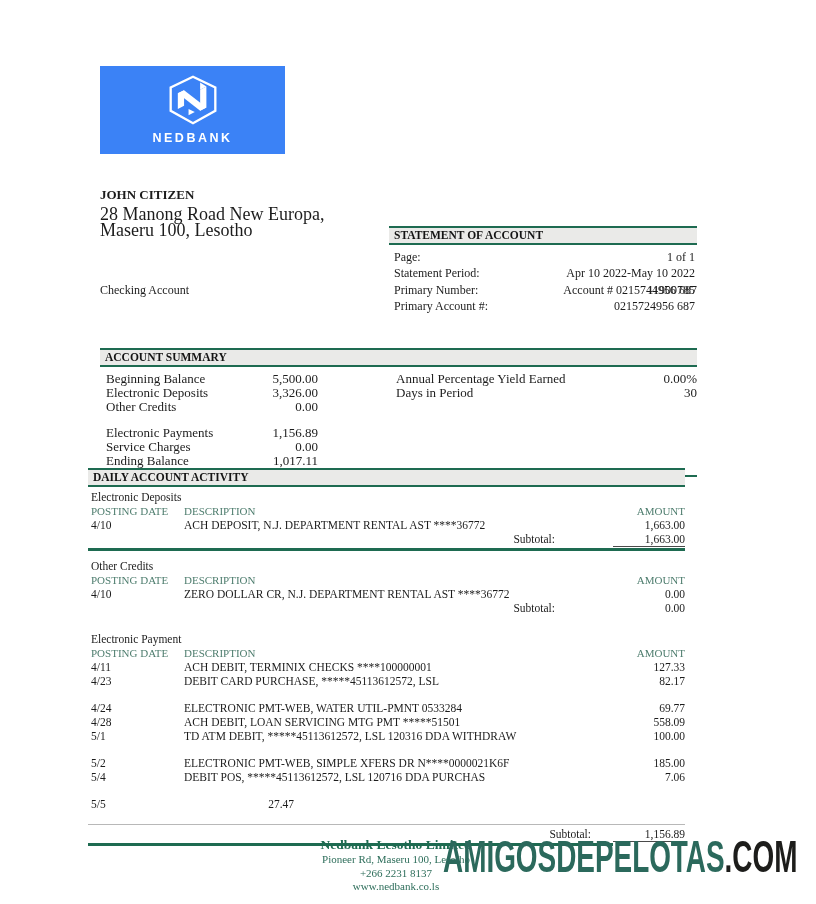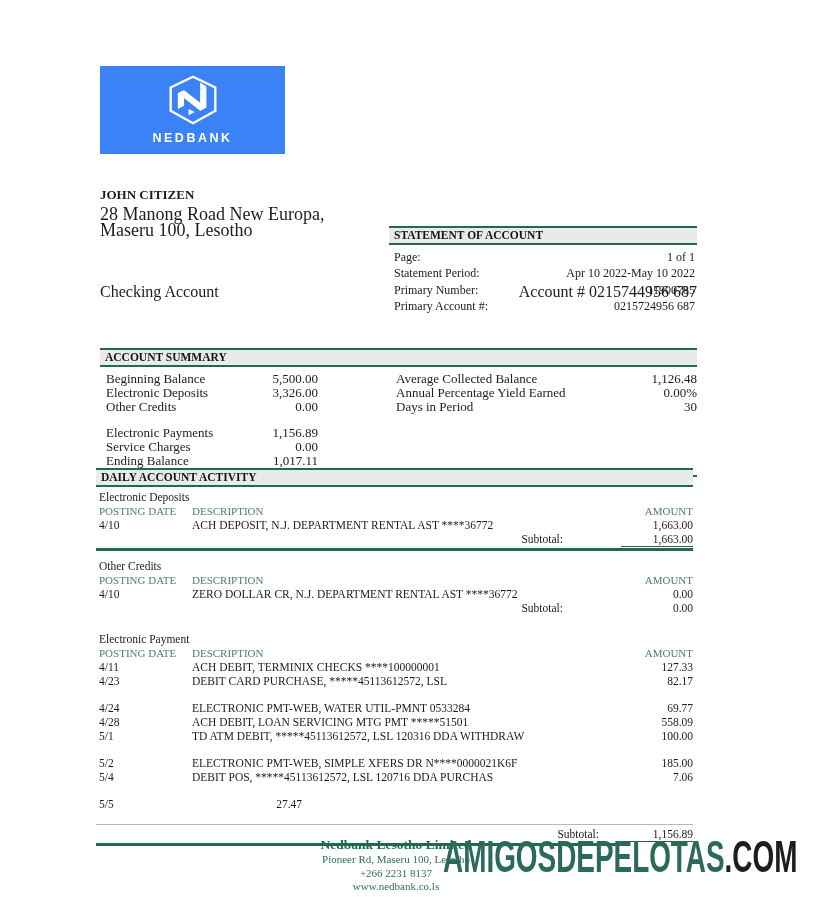--- a/index.html
+++ b/index.html
@@ -33,36 +33,36 @@
     font-weight:bold; font-size:11.5px; padding:1px 5px; line-height:13px; color:#141414;margin-top:40px;
   }
   .stmt-rows { padding:4px 2px 0 2px; }
   .stmt-row { display:flex; justify-content:space-between; font-size:12px; line-height:16.3px; }
   .stmt-row .lbl { padding-left:3px; }
   .stmt-row .val { text-align:right; }
 
   
   .acct-line {
     position:absolute; left:100px; top:283px; width:597px;
-    display:flex; justify-content:space-between; font-size:16px;
+    display:flex; justify-content:space-between; font-size:12px;
   }
 
   
   .summary { position:absolute; left:100px; top:308px; width:597px; border-bottom:2.5px solid #1E6B51; padding-bottom:7px; }
   .summary-cols { display:flex; padding-top:5px; }
   .sum-col-left  { width:218px; }
   .sum-spacer { width:72px; }
   .sum-col-right { width:307px; }
   .sum-row { display:flex; justify-content:space-between; font-size:13px; line-height:13.8px; }
   .sum-row.gap-after { margin-bottom:13px; }
   .sum-row .lbl { padding-left:6px; }
   .sum-row .val { text-align:right; }
 
   
-  .daily { position:absolute; left:96px; top:428px; width:597px; }
+  .daily { position:absolute; left:88px; top:428px; width:597px; }
   .daily-body { padding-top:3px; }
   .sec-title { font-size:11.5px; line-height:14px; padding-left:3px; }
   .col-head {
     display:flex; font-family:"Liberation Serif", serif; color:#4E7D6E;
     font-size:11px; line-height:14px; font-weight:normal;align-items:flex-end;
   }
   .c-date { width:96px; padding-left:3px; flex-shrink:0; }
   .c-desc { flex:1; }
   .c-amt  { width:110px; text-align:right; flex-shrink:0; }
   .t-row { display:flex; font-size:11.5px; line-height:14px; }
@@ -173,24 +173,20 @@
             <span class="val">0.00</span>
           </div>
           <div class="sum-row">
             <span class="lbl">Ending Balance</span>
             <span class="val">1,017.11</span>
           </div>
         </div>
       <div class="sum-spacer"></div>
       <div class="sum-col-right" id="sum-right">
           <div class="sum-row">
-            <span class="lbl">Average Collected Balance</span>
-            <span class="val">1,126.48</span>
-          </div>
-          <div class="sum-row">
             <span class="lbl">Annual Percentage Yield Earned</span>
             <span class="val">0.00%</span>
           </div>
           <div class="sum-row">
             <span class="lbl">Days in Period</span>
             <span class="val">30</span>
           </div>
         </div>
     </div>
   </div>

